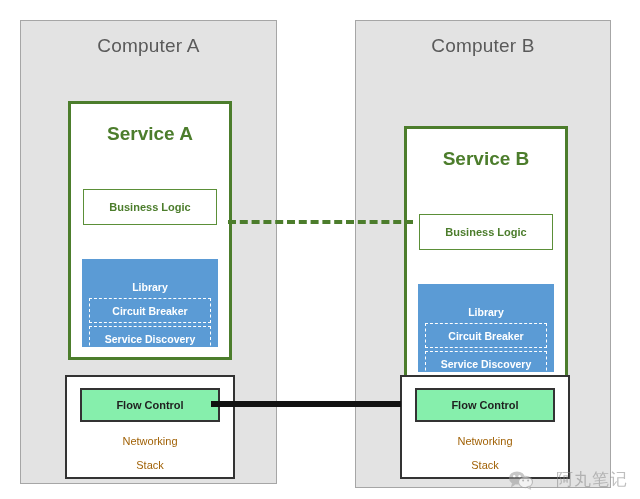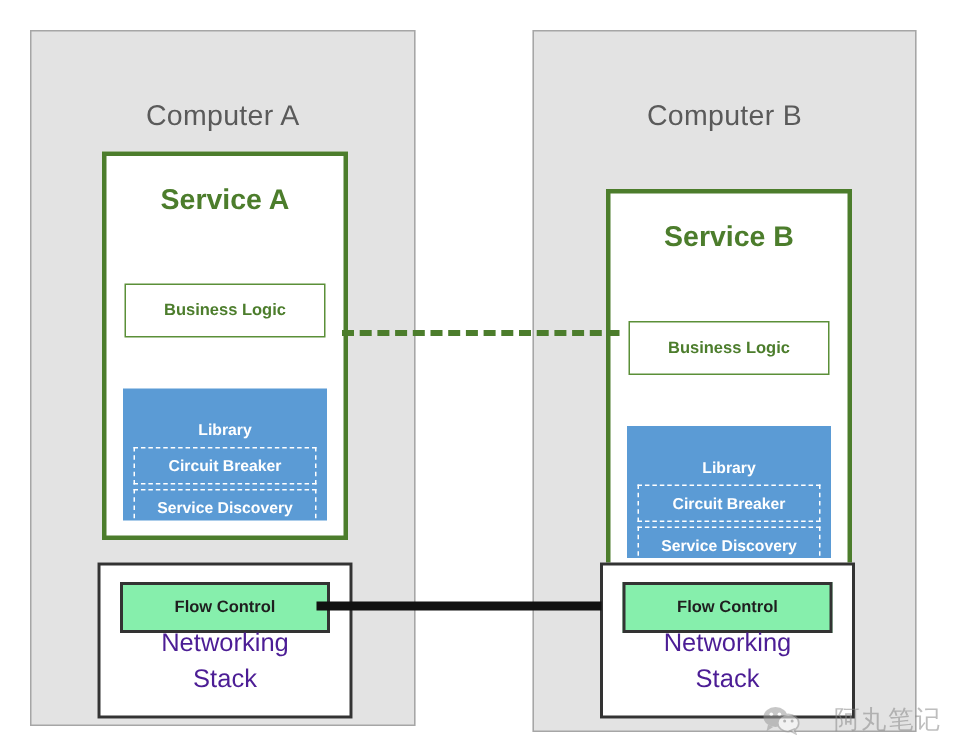--- a/index.html
+++ b/index.html
@@ -32,21 +32,20 @@
 
   .computer-title {
     position: absolute;
     left: 0; right: 0;
     top: 14px;
     text-align: center;
     font-size: 19px;
     color: #5a5a5a;
     letter-spacing: 0.2px;
     font-weight: 400;
-    margin-top: 32px;
   }
 
   
   .service-box {
     position: absolute;
     background: #ffffff;
     border: 3px solid #4c7d2c;
     box-sizing: border-box;
   }
   #service-a-box { left: 47px; top: 80px; width: 164px; height: 259px; }
@@ -139,24 +138,24 @@
   }
   .flow-control-label {
     font-size: 11px;
     font-weight: bold;
     color: #1f1f1f;
   }
 
   .networking-label {
     position: absolute;
     left: 0; right: 0;
-    top: 40px;
-    text-align: center;
-    font-size: 17px;
-    color: #4c1d95;
+    top: 52px;
+    text-align: center;
+    font-size: 11px;
+    color: #a16207;
     line-height: 24px;
   }
 
   
   #service-link {
     position: absolute;
     left: 228px;
     top: 220px;
     width: 185px;
     height: 0;

